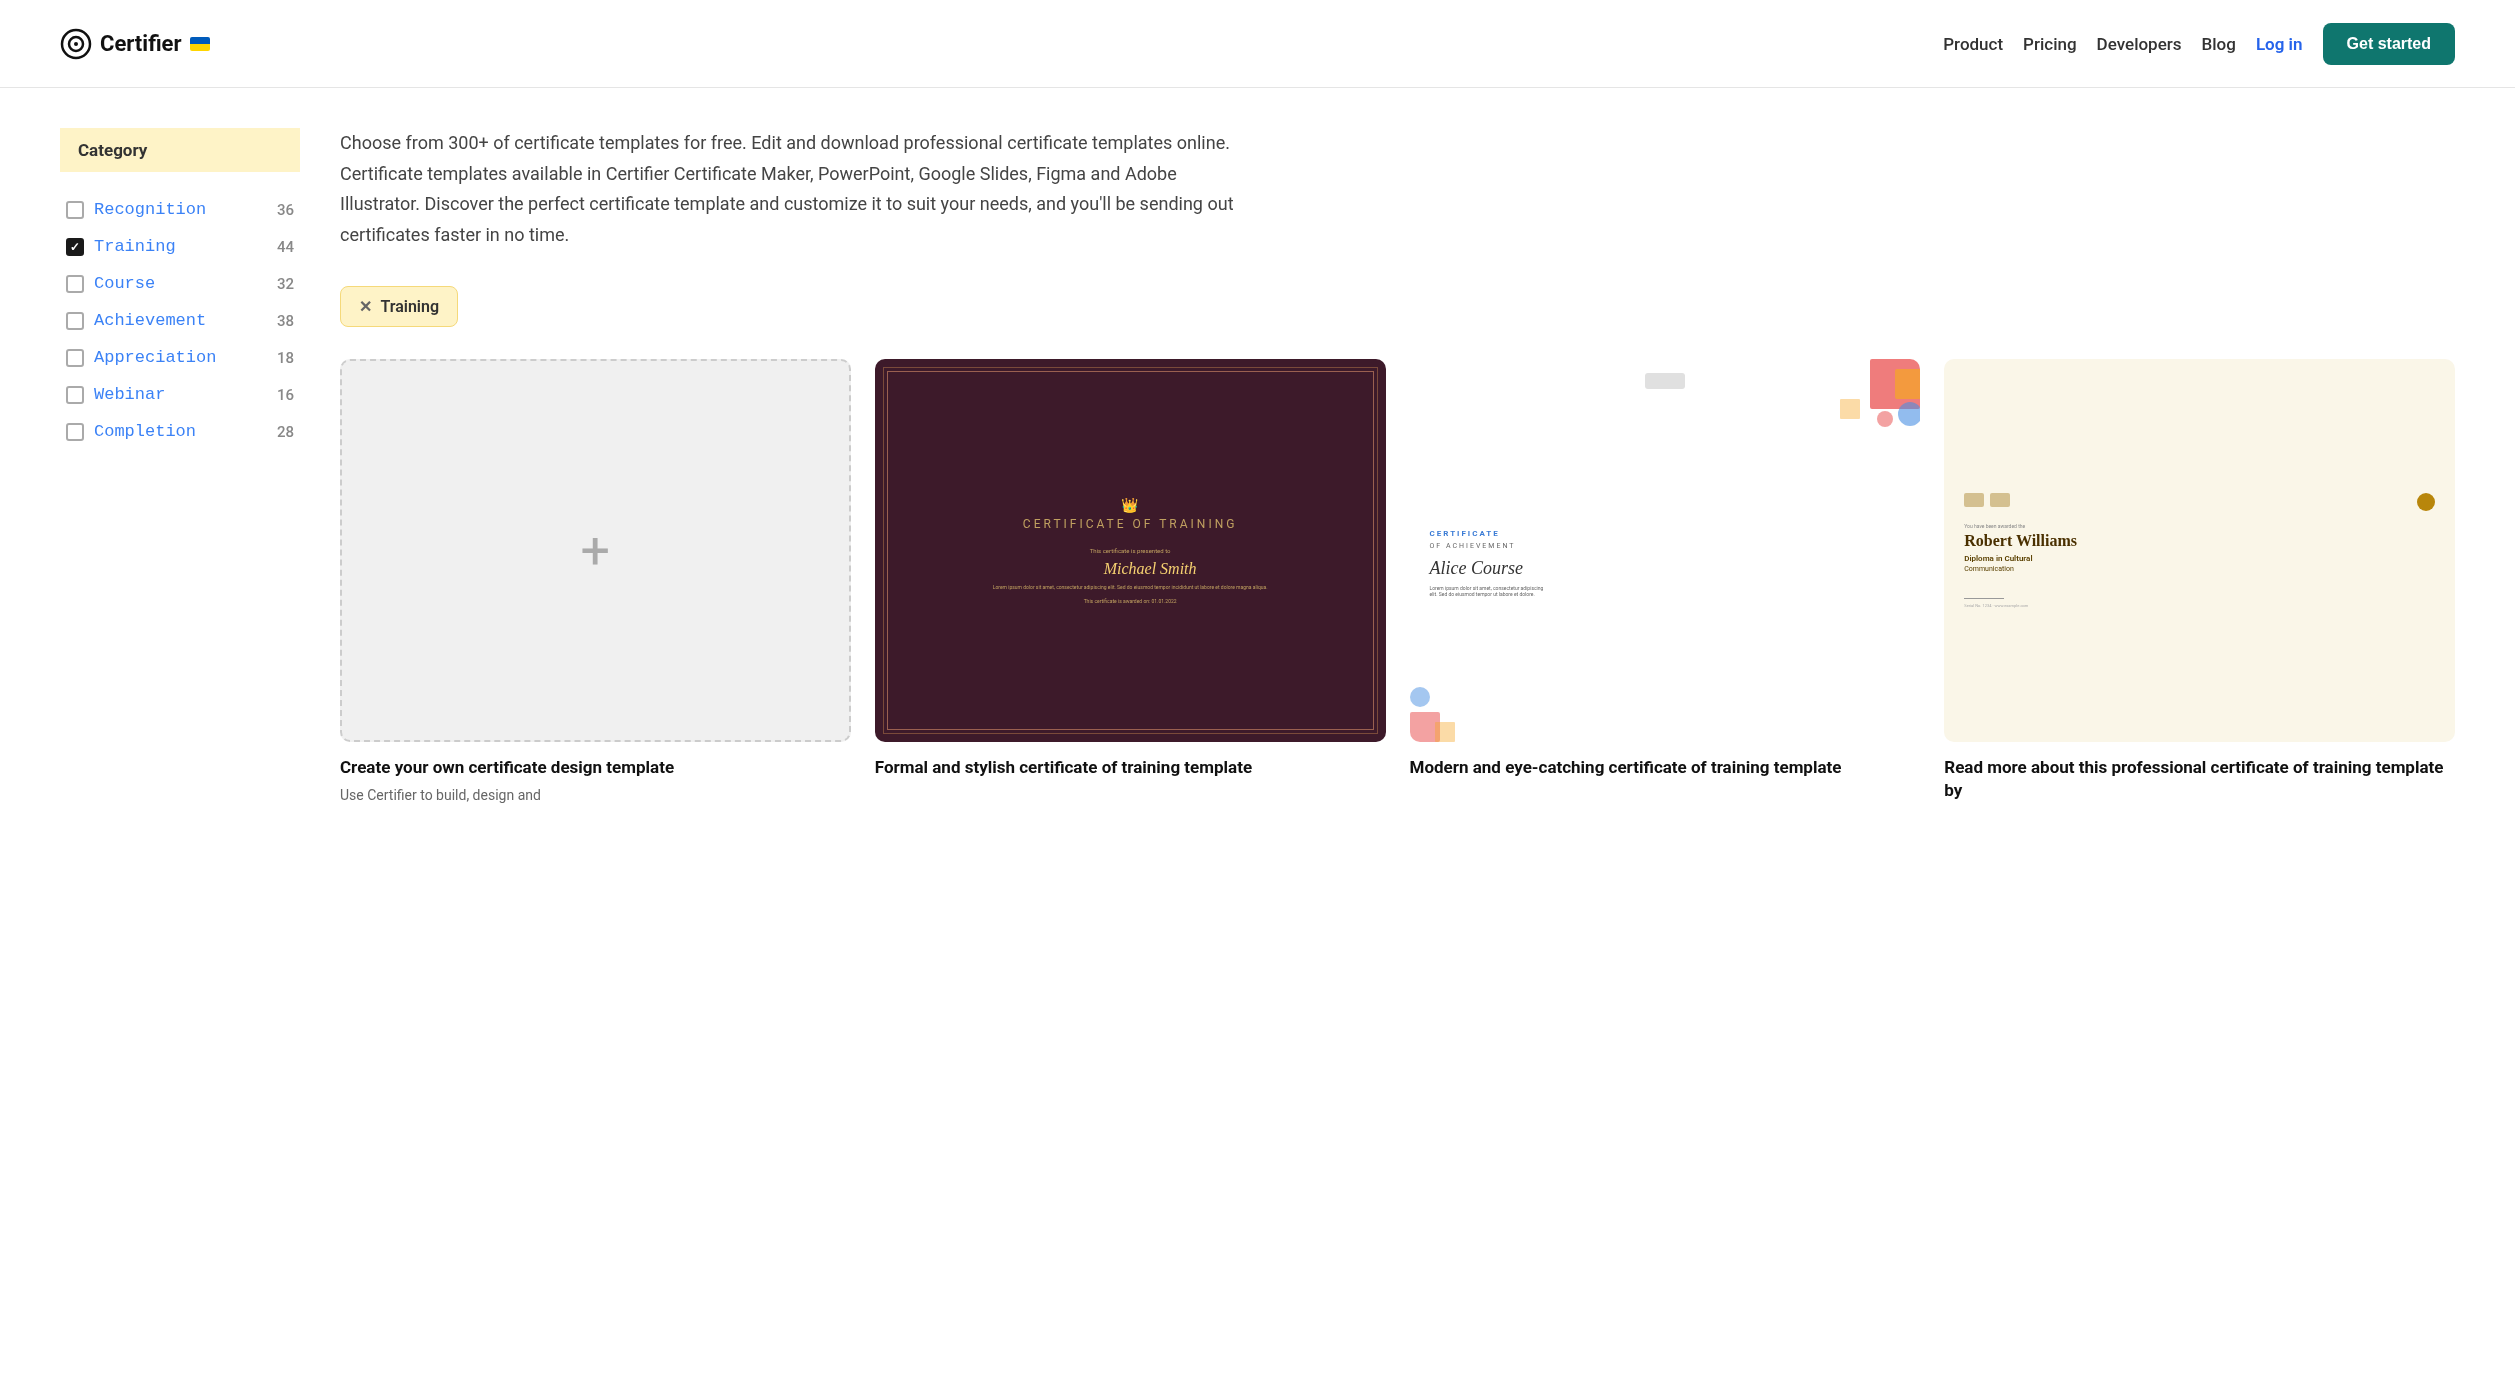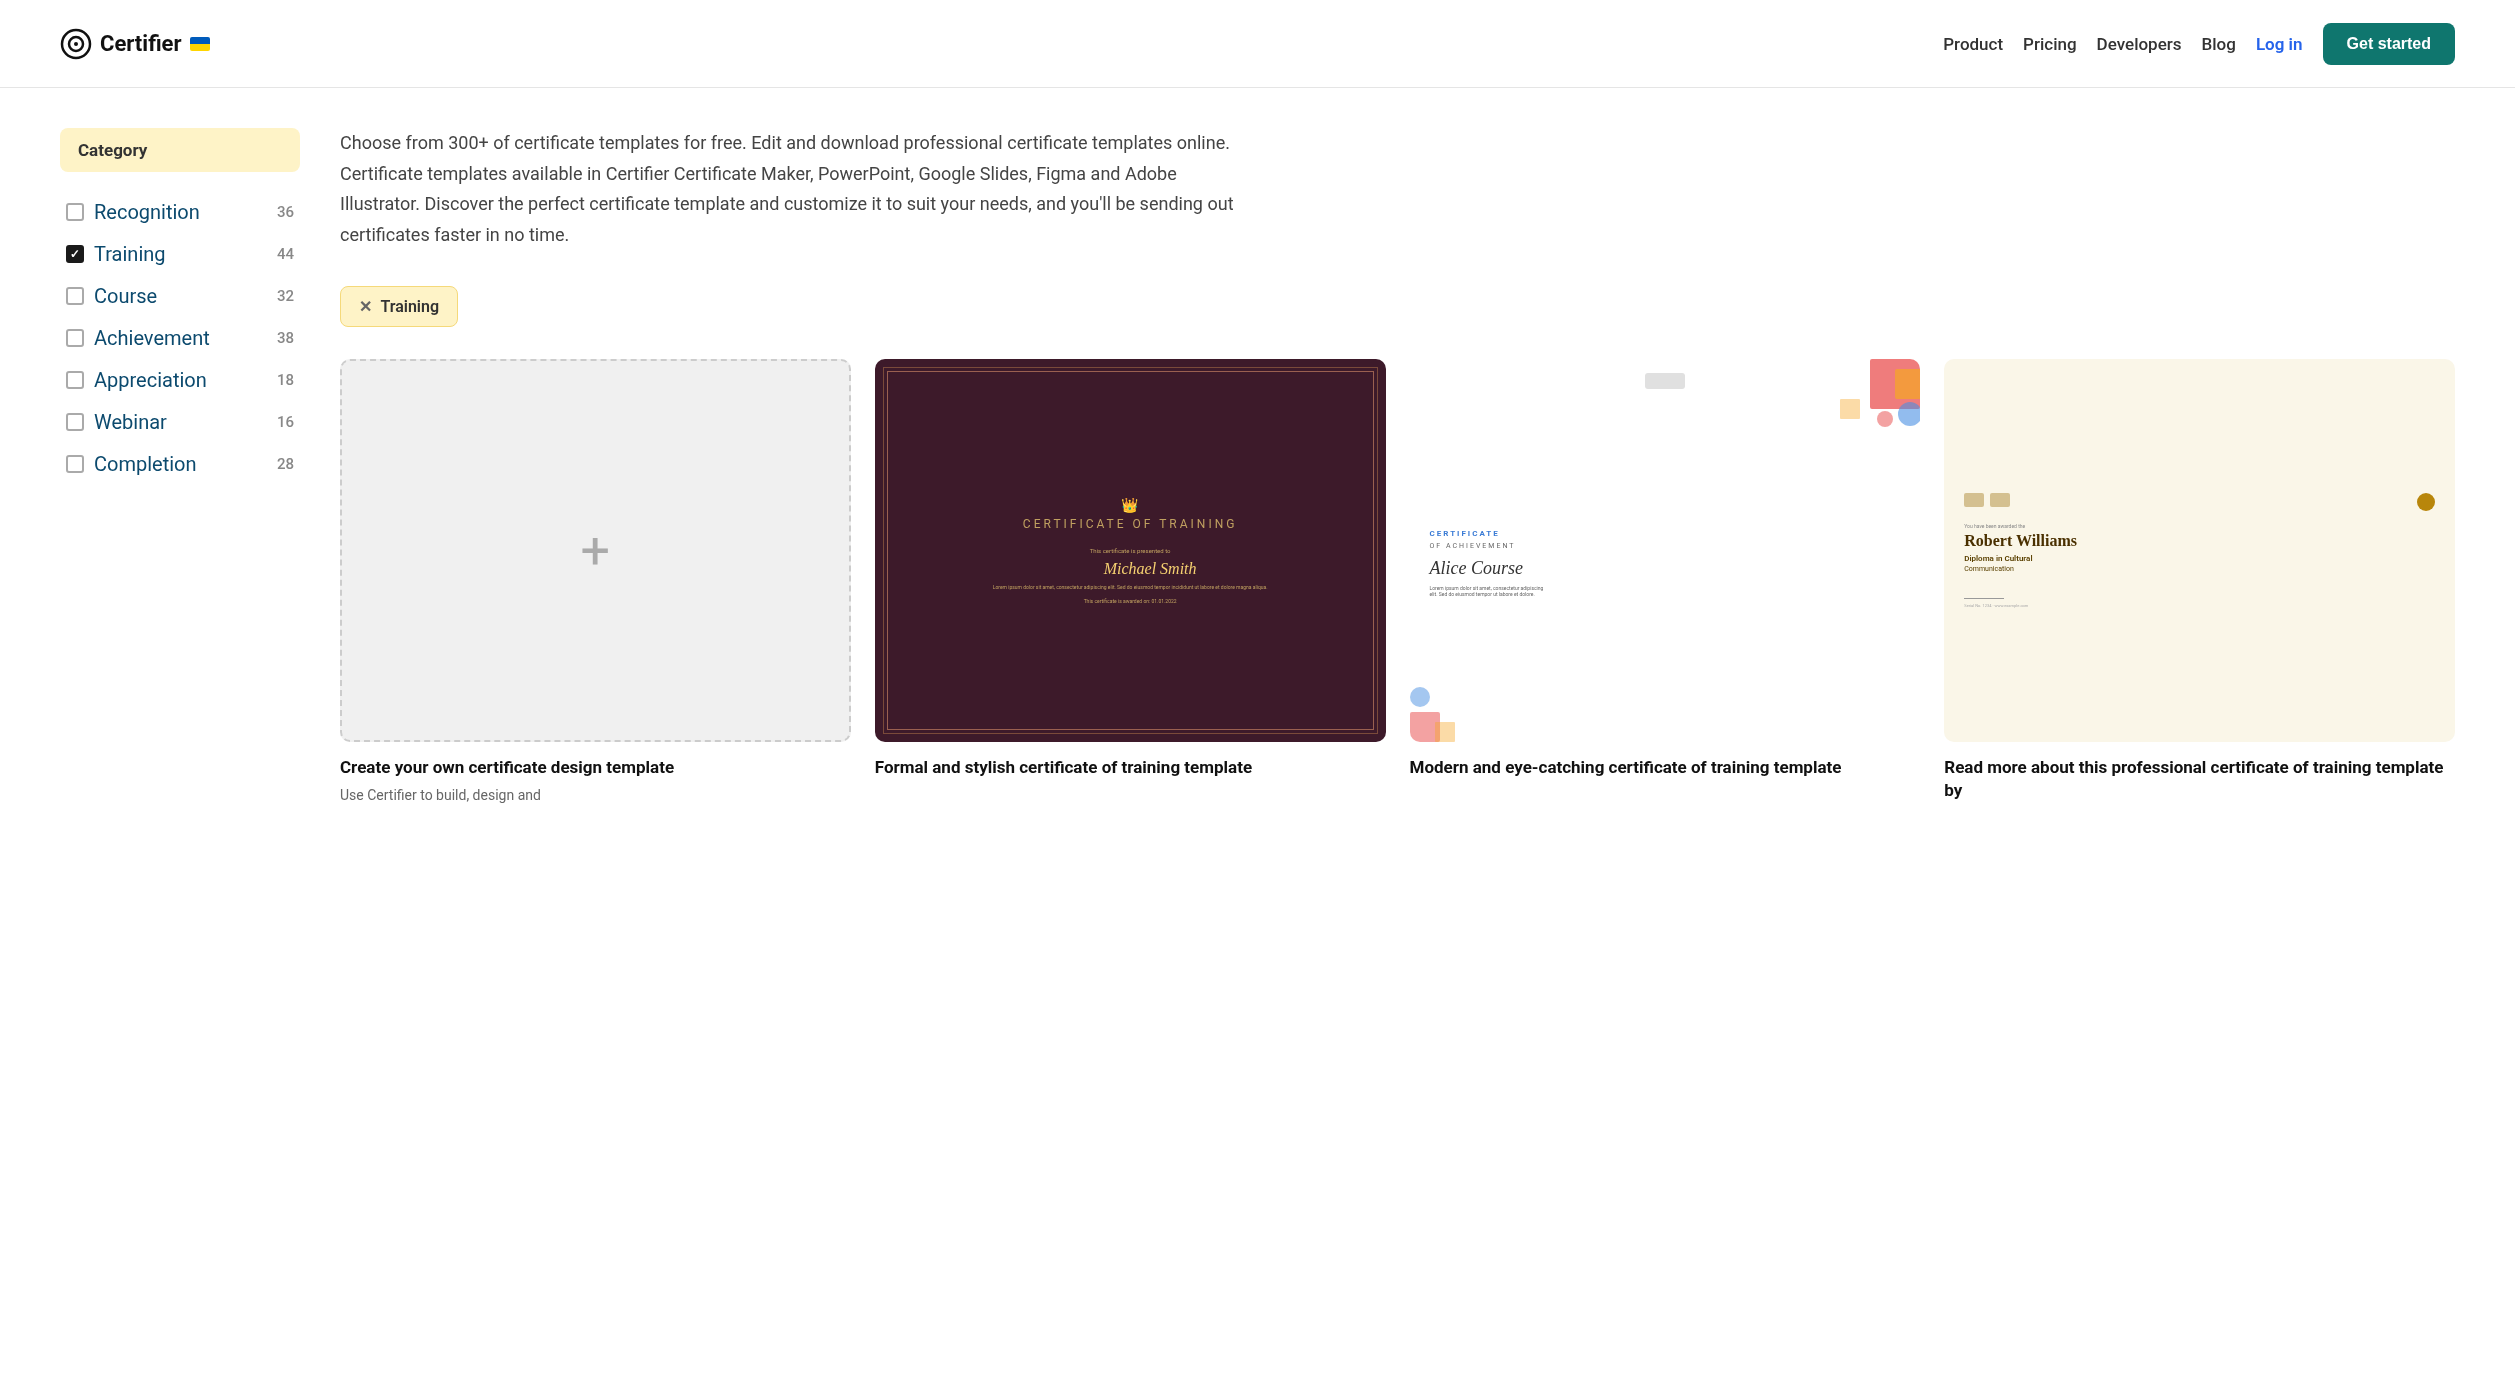--- a/index.html
+++ b/index.html
@@ -23,35 +23,35 @@
       background: #0f766e; color: #fff; border: none; border-radius: 8px;
       padding: 12px 24px; font-size: 16px; font-weight: 600; cursor: pointer;
     }
 
     
     .page-layout { display: flex; padding: 40px 60px 60px; gap: 40px; max-width: 2515px; margin: 0 auto; }
 
     
     .sidebar { width: 240px; flex-shrink: 0; }
     .sidebar-category-header {
-      background: #fef3c7; padding: 12px 18px; border-radius: 8px;
+      background: #fef3c7; padding: 12px 18px; border-radius: 0;
       font-size: 17px; font-weight: 700; color: #333; margin-bottom: 20px;
     }
     .category-item {
       display: flex; align-items: center; gap: 10px; padding: 8px 6px;
       cursor: pointer; border-radius: 6px; margin-bottom: 2px;
     }
     .checkbox {
       width: 18px; height: 18px; border: 2px solid #aaa; border-radius: 3px;
       display: flex; align-items: center; justify-content: center; flex-shrink: 0;
       background: #fff;
     }
     .checkbox.checked { background: #1a1a1a; border-color: #1a1a1a; }
     .checkmark { color: #fff; font-size: 12px; font-weight: 700; }
-    .category-name { flex: 1; font-size: 20px; color: #0c4a6e; }
+    .category-name { flex: 1; font-size: 17px; color: #3b82f6; font-family: Liberation Mono, monospace; }
     .category-count { font-size: 15px; color: #888; font-weight: 500; }
 
     
     .main-content { flex: 1; }
     .page-title { font-size: 52px; font-weight: 800; color: #111; margin-bottom: 24px; line-height: 1.1; }
     .page-description { font-size: 18px; line-height: 1.7; color: #444; max-width: 900px; margin-bottom: 36px; }
 
     
     .filters { display: flex; gap: 10px; margin-bottom: 32px; }
     .filter-tag {

